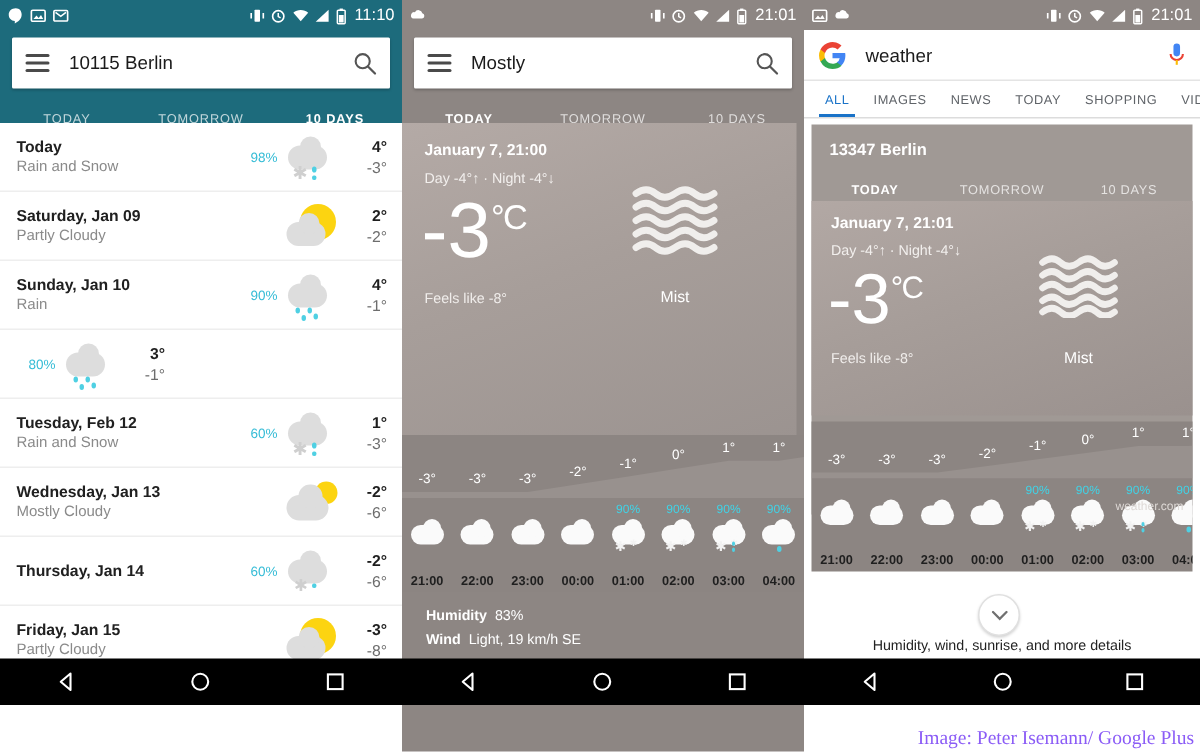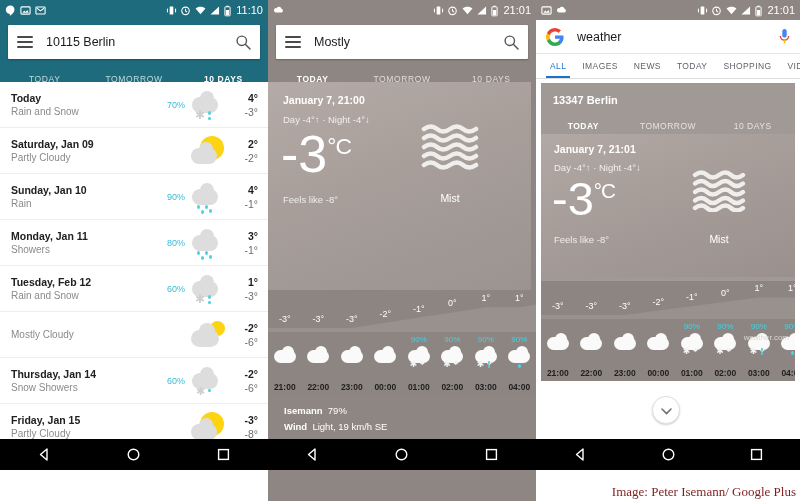--- a/index.html
+++ b/index.html
@@ -112,21 +112,21 @@
     box-shadow:0 1px 2px rgba(0,0,0,.18);
   }
   .details-txt { font-size:9.5px; color:#222; text-align:center; }
 
   
   .navbar { position:absolute; left:0; bottom:0; height:31px; background:#000;
             display:flex; align-items:center; justify-content:space-around; }
   .navbar svg { display:block; }
 
   .caption { position:absolute; right:4px; bottom:1px; font-size:13px;
-             font-family:"Liberation Serif", serif; color:#7f1d1d; }
+             font-family:"Liberation Serif", serif; color:#8b5cf6; }
 </style>
 </head>
 <body>
 
 <div class="stage">
 
   <div class="panel panel-a">
     <div class="teal" style="height:82px;">
       <div class="statusbar">
         <div class="sb-left">
@@ -204,21 +204,21 @@
         <div class="tab active">10 DAYS</div>
       </div>
     </div>
 
     <div class="daylist" id="daylist">
         <div class="dayrow first">
           <div class="d-names">
          <div class="d-day">Today</div>
          <div class="d-cond">Rain and Snow</div>
        </div>
-       <div class="d-prob">70%</div>
+       <div class="d-prob">98%</div>
        <div class="d-icon">
             <div class="cloud" style="left:4.0px;top:11.0px;width:26.0px;height:16.1px;border-radius:26.0px;background:#dddddd;"></div>
             <div class="cloud" style="left:11.8px;top:5.3px;width:14.3px;height:14.3px;background:#dddddd;"></div>
             <div style="position:absolute;left:7.0px;top:23.0px;font-size:12.0px;color:#cfcfcf;line-height:1;">✱</div>
             <div class="cloud" style="left:20.0px;top:25.0px;width:3.2px;height:4.0px;background:#4fd0e3;border-radius:50%;"></div>
             <div class="cloud" style="left:20.0px;top:31.0px;width:3.0px;height:3.6px;background:#4fd0e3;border-radius:50%;"></div>
           </div>
        <div class="d-temps">
          <div class="d-hi">4°</div>
          <div class="d-lo">-3°</div>
@@ -253,24 +253,20 @@
             <div class="cloud" style="left:17.0px;top:27.0px;width:3.2px;height:4.2px;background:#4fd0e3;border-radius:50%;"></div>
             <div class="cloud" style="left:13.0px;top:32.0px;width:3.2px;height:4.2px;background:#4fd0e3;border-radius:50%;"></div>
             <div class="cloud" style="left:21.0px;top:31.0px;width:3.2px;height:4.2px;background:#4fd0e3;border-radius:50%;"></div>
           </div>
        <div class="d-temps">
          <div class="d-hi">4°</div>
          <div class="d-lo">-1°</div>
        </div>
         </div>
         <div class="dayrow">
-          <div class="d-names">
-         <div class="d-day">Monday, Jan 11</div>
-         <div class="d-cond">Showers</div>
-       </div>
        <div class="d-prob">80%</div>
        <div class="d-icon">
             <div class="cloud" style="left:4.0px;top:11.0px;width:26.0px;height:16.1px;border-radius:26.0px;background:#dddddd;"></div>
             <div class="cloud" style="left:11.8px;top:5.3px;width:14.3px;height:14.3px;background:#dddddd;"></div>
             <div class="cloud" style="left:9.0px;top:27.0px;width:3.2px;height:4.2px;background:#4fd0e3;border-radius:50%;"></div>
             <div class="cloud" style="left:17.0px;top:27.0px;width:3.2px;height:4.2px;background:#4fd0e3;border-radius:50%;"></div>
             <div class="cloud" style="left:13.0px;top:32.0px;width:3.2px;height:4.2px;background:#4fd0e3;border-radius:50%;"></div>
             <div class="cloud" style="left:21.0px;top:31.0px;width:3.2px;height:4.2px;background:#4fd0e3;border-radius:50%;"></div>
           </div>
        <div class="d-temps">
@@ -291,37 +287,37 @@
             <div class="cloud" style="left:20.0px;top:25.0px;width:3.2px;height:4.0px;background:#4fd0e3;border-radius:50%;"></div>
             <div class="cloud" style="left:20.0px;top:31.0px;width:3.0px;height:3.6px;background:#4fd0e3;border-radius:50%;"></div>
           </div>
        <div class="d-temps">
          <div class="d-hi">1°</div>
          <div class="d-lo">-3°</div>
        </div>
         </div>
         <div class="dayrow">
           <div class="d-names">
+         <div class="d-day">Wednesday, Jan 13</div>
          <div class="d-cond">Mostly Cloudy</div>
        </div>
        <div class="d-prob"></div>
        <div class="d-icon">
             <div class="sun" style="left:22.0px;top:5.0px;width:15.0px;height:15.0px;"></div>
             <div class="cloud" style="left:3.0px;top:14.0px;width:28.0px;height:17.4px;border-radius:28.0px;background:#dddddd;"></div>
             <div class="cloud" style="left:11.4px;top:7.8px;width:15.4px;height:15.4px;background:#dddddd;"></div>
           </div>
        <div class="d-temps">
          <div class="d-hi">-2°</div>
          <div class="d-lo">-6°</div>
        </div>
         </div>
         <div class="dayrow">
           <div class="d-names">
          <div class="d-day">Thursday, Jan 14</div>
-         <div class="d-cond">Snow Showers</div>
        </div>
        <div class="d-prob">60%</div>
        <div class="d-icon">
             <div class="cloud" style="left:4.0px;top:11.0px;width:26.0px;height:16.1px;border-radius:26.0px;background:#dddddd;"></div>
             <div class="cloud" style="left:11.8px;top:5.3px;width:14.3px;height:14.3px;background:#dddddd;"></div>
             <div style="position:absolute;left:8.0px;top:24.0px;font-size:11.0px;color:#cfcfcf;line-height:1;">✱</div>
             <div class="cloud" style="left:20.0px;top:27.0px;width:3.0px;height:3.6px;background:#4fd0e3;border-radius:50%;"></div>
           </div>
        <div class="d-temps">
          <div class="d-hi">-2°</div>
@@ -552,21 +548,21 @@
                 <div class="cloud" style="left:15.25px;top:18px;width:3px;height:3.6px;background:#4fd0e3;border-radius:50%;"></div>
               </div>
             </div>
        <div class="hhour" style="position:absolute;top:92px;width:100%;">04:00</div>
           </div>
         </div>
         <div class="hourbar" style="position: absolute; left: 0px; right: 0px; top: 87px; height: 18px; background: rgb(164, 157, 154); z-index: -1;"></div>
       </div>
 
     <div class="metrics" style="position:absolute;left:0;top:395px;width:268px;height:46px;background:#8d8683;padding:8px 0 0 16px;">
-      <div style="line-height:16px;"><span class="k">Isemann</span>&nbsp;&nbsp;<span>79%</span></div>
+      <div style="line-height:16px;"><span class="k">Humidity</span>&nbsp;&nbsp;<span>83%</span></div>
       <div style="line-height:16px;"><span class="k">Wind</span>&nbsp;&nbsp;<span>Light, 19 km/h SE</span></div>
     </div>
   </div>
 
   <div class="panel panel-c">
     <div class="statusbar" style="background:#8d8683;">
       <div class="sb-left">
         <span class="sb-ico">
             <svg viewBox="0 0 12 12">
               <rect x="1" y="2" width="10" height="8" rx="1" fill="none" stroke="#fff" stroke-width="1.2"></rect>
@@ -781,20 +777,21 @@
       <div class="attrib" style="top:250px;">weather.com</div>
     </div>
 
     <div class="expand-circle" style="left:116px;top:396px;">
       <span>
         <svg width="11" height="7" viewBox="0 0 11 7">
             <path d="M1 1 5.5 5.6 10 1" fill="none" stroke="#707070" stroke-width="1.5" stroke-linecap="round"></path>
           </svg>
       </span>
     </div>
+    <div class="details-txt" style="position:absolute;left:0;top:425px;width:264px;">Humidity, wind, sunrise, and more details</div>
     <div style="position:absolute;left:5px;top:441px;width:254px;height:1px;background:#dedede;"></div>
   </div>
 
   <div class="navbar" style="left:0;width:268px;bottom:31px;height:31px;">
     <span>
         <svg width="15" height="15" viewBox="0 0 15 15">
           <path d="M10 2 3.5 7.5 10 13z" fill="none" stroke="#fff" stroke-width="1.4" stroke-linejoin="round"></path>
         </svg>
       </span>
     <span>

